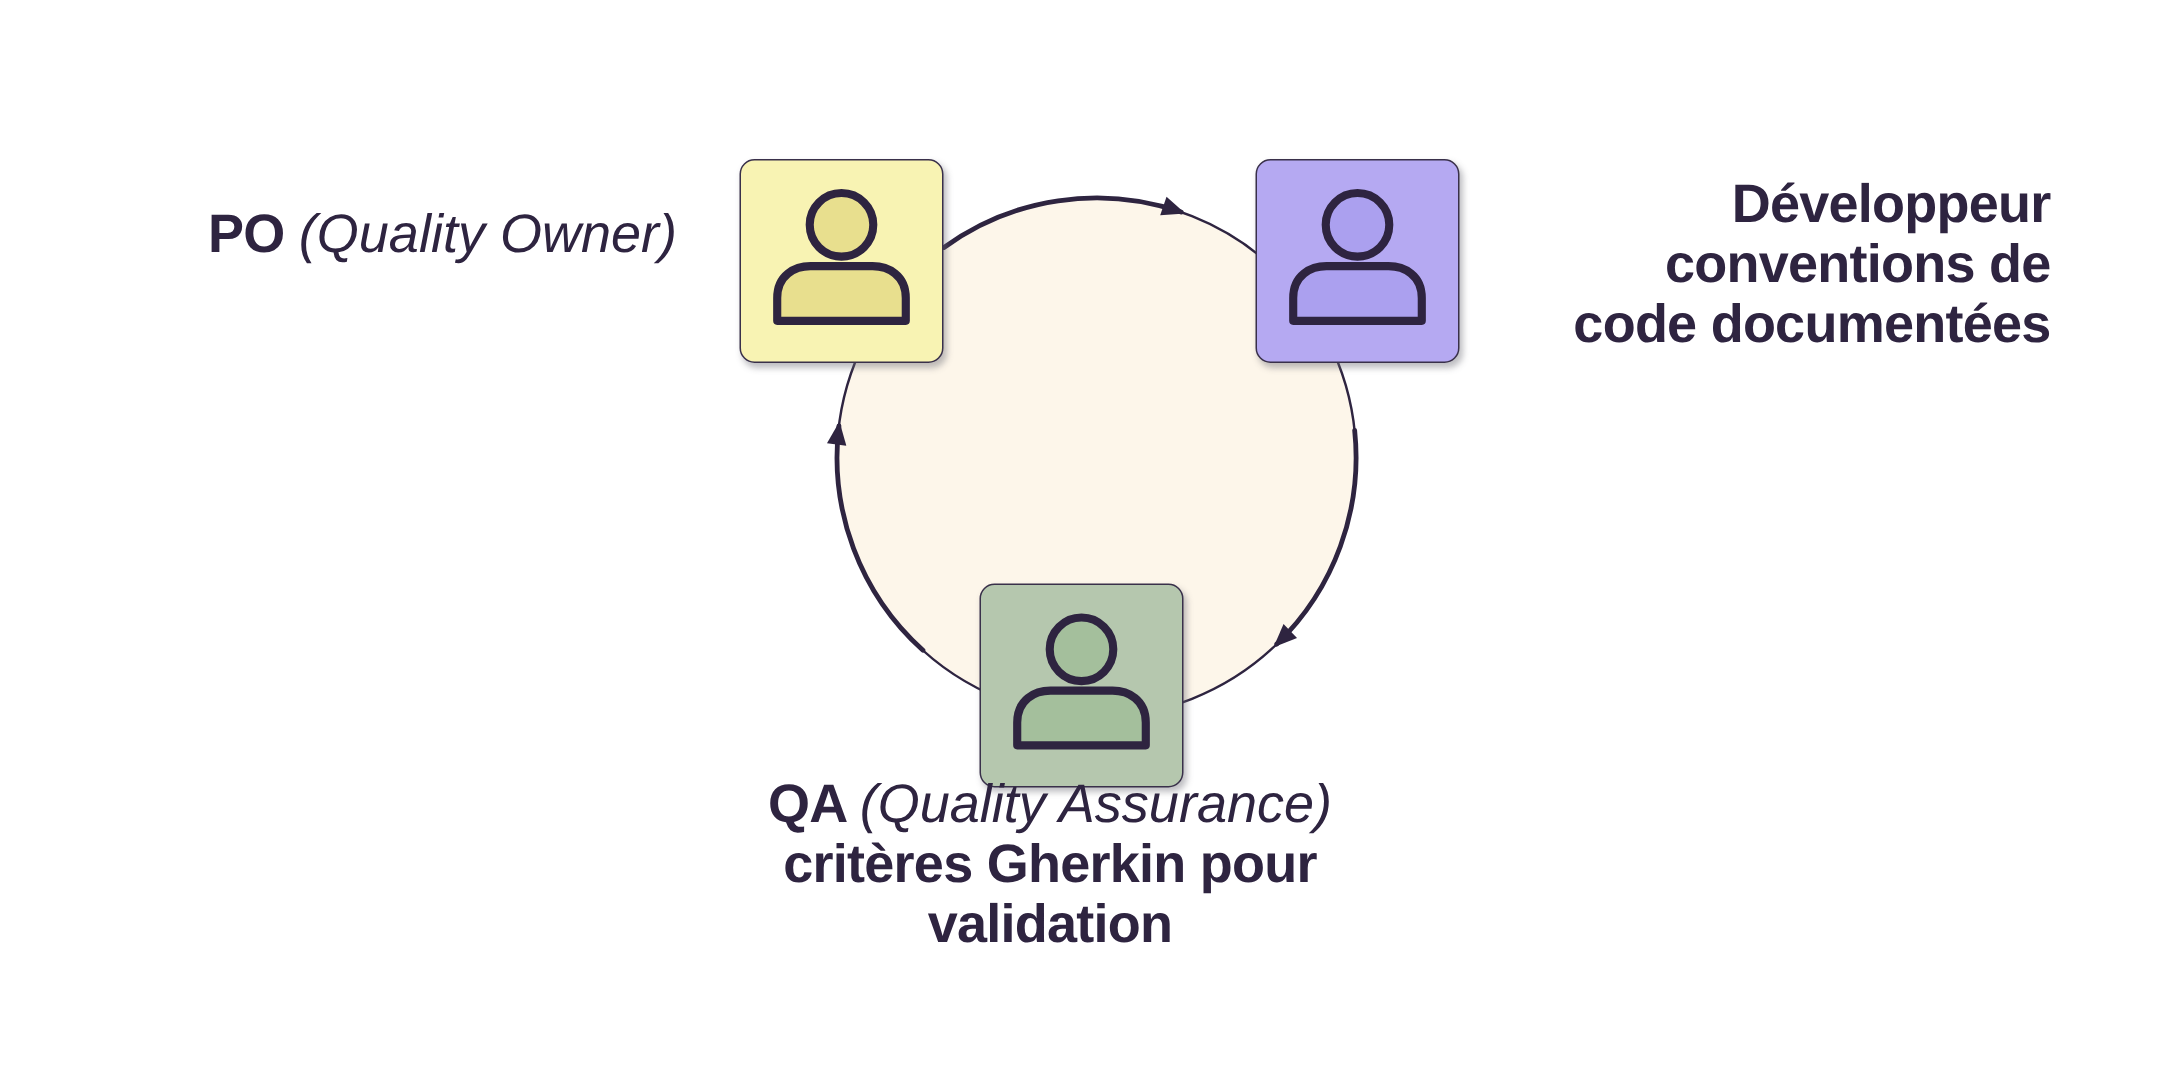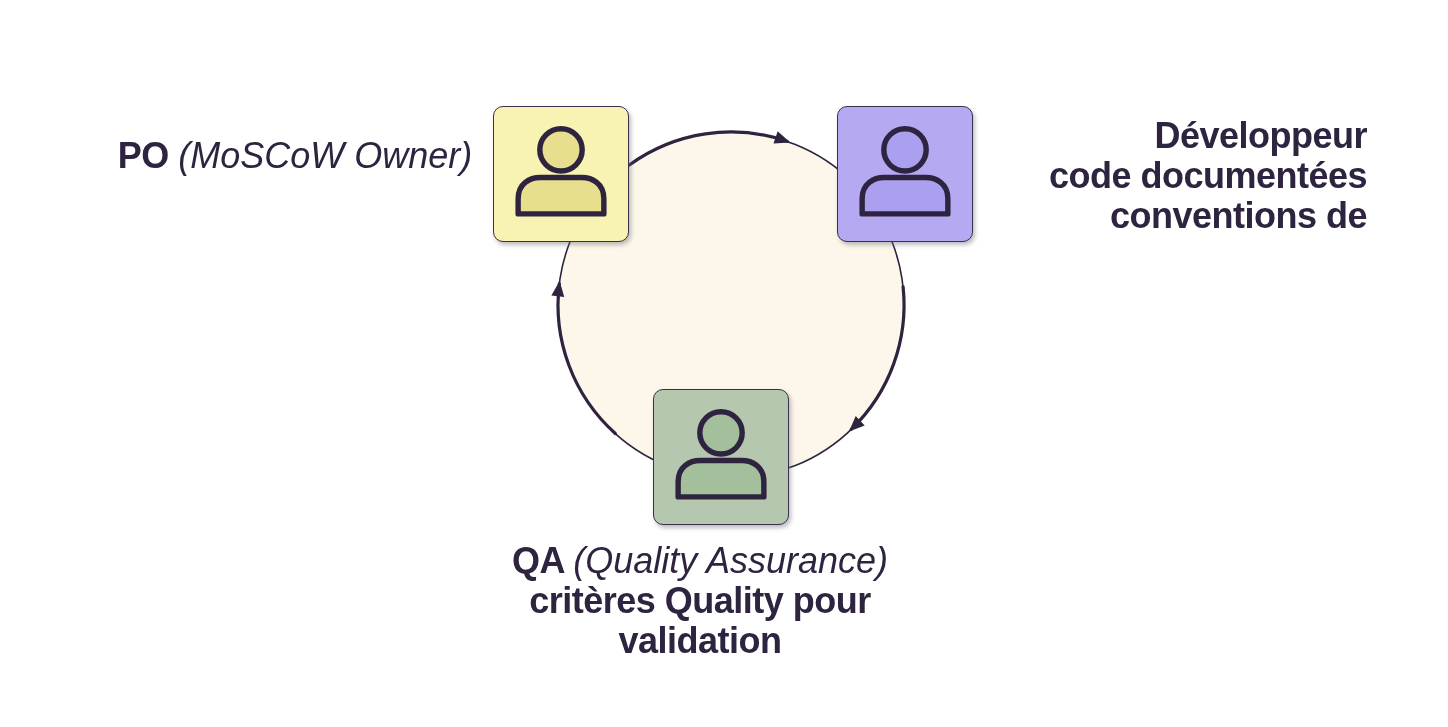--- a/index.html
+++ b/index.html
@@ -48,21 +48,21 @@
     position:absolute;
     z-index:3;
     font-size:36px;
     line-height:40px;
     font-weight:700;
     color:var(--ink);
     letter-spacing:-0.5px;
   }
   .label-po{ left:45px; top:136px; width:500px; text-align:center; }
   .label-dev{ left:1007px; top:116px; width:360px; text-align:left; }
-  .label-qa{ left:450px; top:541px; width:500px; text-align:center; }
+  .label-qa{ left:450px; top:516px; width:500px; text-align:center; }
   .paren{
     font-style:italic;
     font-weight:400;
     letter-spacing:0;
   }
 </style>
 </head>
 <body>
 
 <div class="canvas">
@@ -96,31 +96,31 @@
   <div class="card card-qa" style="background: rgb(181, 199, 174);">
     <svg viewBox="0 0 136 136">
       <circle cx="68" cy="43.5" r="21.5" stroke="#2e2440" stroke-width="5.5" fill="#a4bf9c"></circle>
       <path d="M24.5,108.5 L24.5,93 C24.5,77.5 36.5,71.5 47,71.5 L89,71.5 C99.5,71.5 111.5,77.5 111.5,93 L111.5,108.5 Z" stroke="#2e2440" stroke-width="5.5" stroke-linejoin="round" fill="#a4bf9c"></path>
     </svg>
   </div>
 
   <div class="label label-po" style="color: rgb(46, 36, 64);">
     <div>
       <span>PO</span>
-      <span class="paren">(MoSCoW Owner)</span>
+      <span class="paren">(Quality Owner)</span>
     </div>
   </div>
 
   <div class="label label-dev" style="color: rgb(46, 36, 64); text-align: right;">
     <div>Développeur</div>
+    <div>conventions de</div>
     <div>code documentées</div>
-    <div>conventions de</div>
   </div>
 
   <div class="label label-qa" style="color: rgb(46, 36, 64);">
     <div>
       <span>QA</span>
       <span class="paren">(Quality Assurance)</span>
     </div>
-    <div>critères Quality pour validation</div>
+    <div>critères Gherkin pour validation</div>
   </div>
 
 </div>
 
 </body></html>

